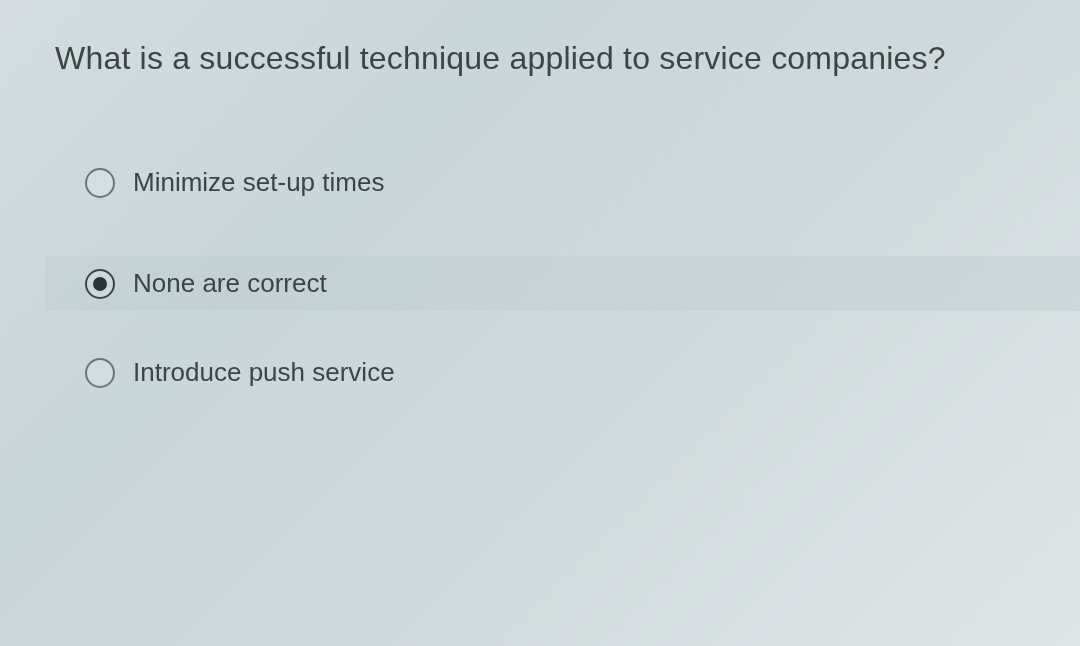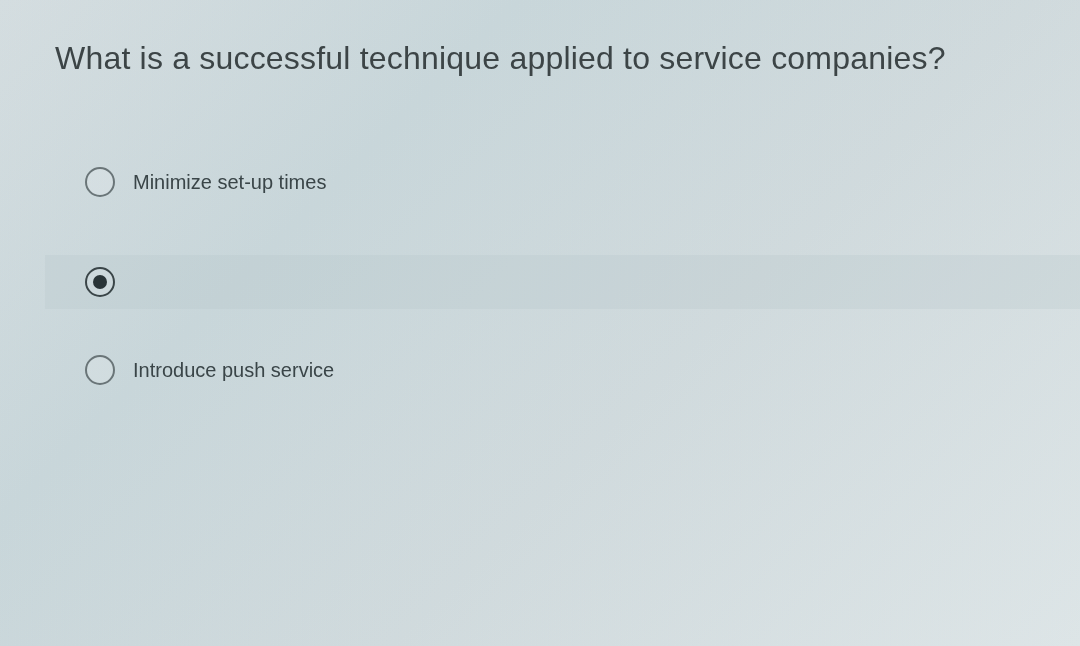--- a/index.html
+++ b/index.html
@@ -77,21 +77,21 @@
       width: 14px;
       height: 14px;
       border-radius: 50%;
       background: #2a3538;
       display: none;
     }
     .radio-outer.selected .radio-inner {
       display: block;
     }
     .option-label {
-      font-size: 20px;
+      font-size: 26px;
       color: #3a4548;
       font-weight: 400;
     }
     .option-row:last-child {
       margin-bottom: 0;
     }
   </style>
 </head>
 <body>
 
@@ -104,20 +104,21 @@
       
     </div>
     <span class="option-label">Minimize set-up times</span>
   </div>
 
 
   <div class="option-row selected-row">
     <div class="radio-outer selected">
       <div class="radio-inner"></div>
     </div>
+    <span class="option-label">None are correct</span>
   </div>
 
   <div class="option-row">
     <div class="radio-outer">
       
     </div>
     <span class="option-label">Introduce push service</span>
   </div>
 
 </div>

